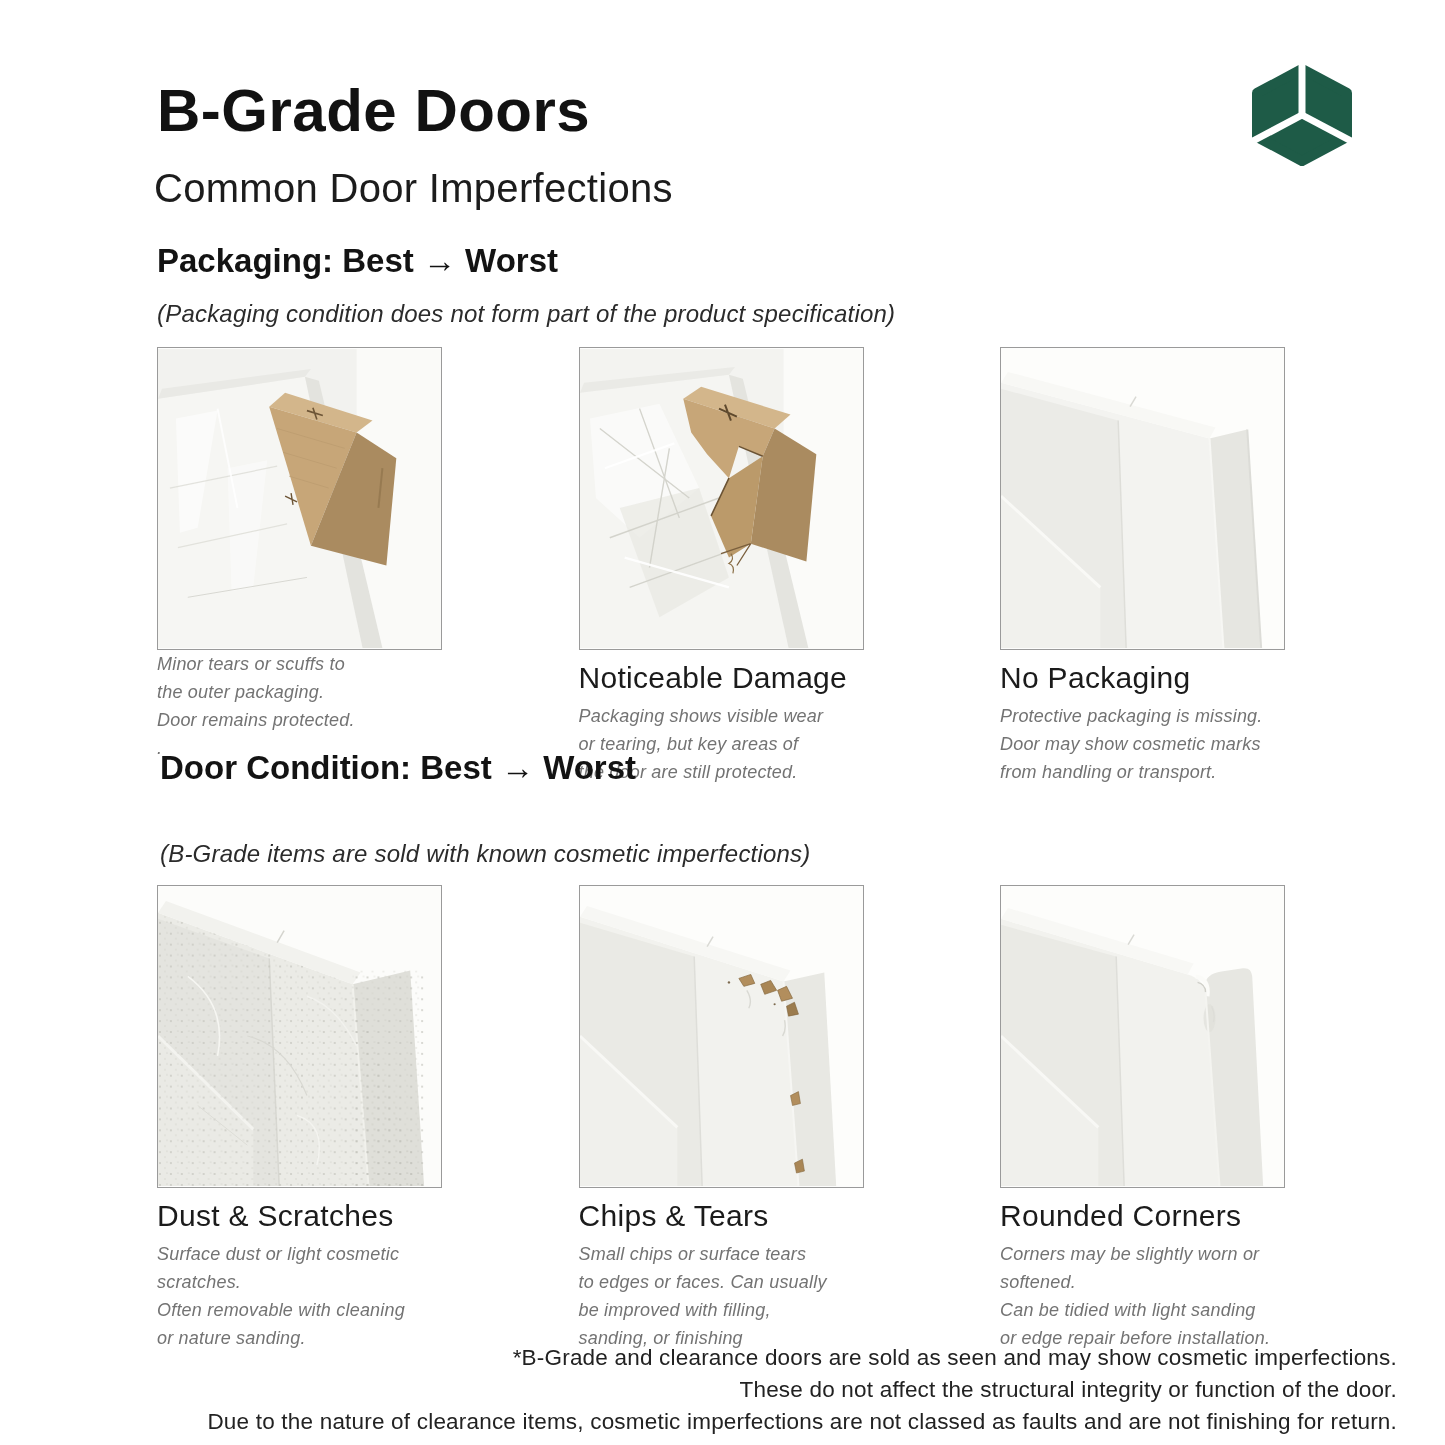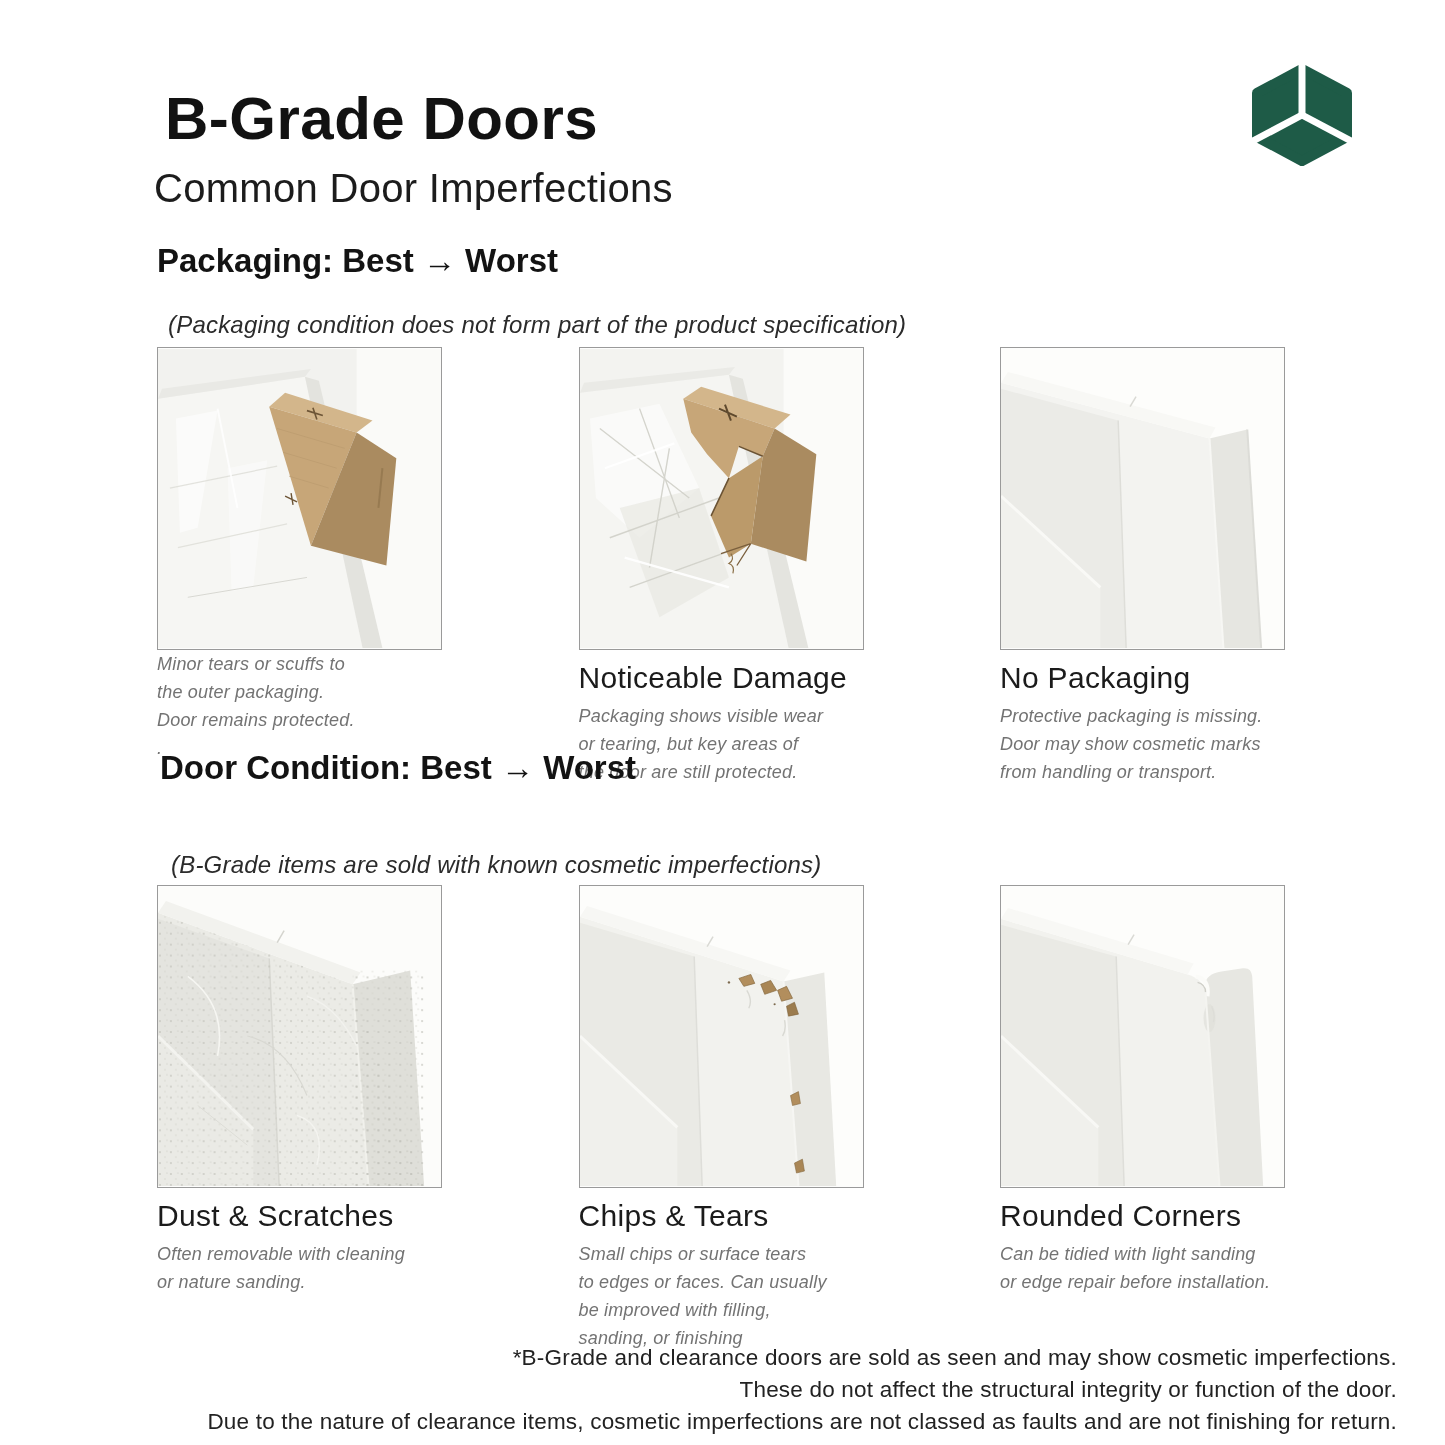--- a/index.html
+++ b/index.html
@@ -1,33 +1,33 @@
 <!DOCTYPE html>
 <html><head>
 <meta charset="utf-8">
 <style>
   html,body{margin:0;padding:0;background:#ffffff;}
   .page{
     position:relative;width:1445px;height:1445px;background:#ffffff;
     font-family:"Liberation Sans", sans-serif;color:#1a1a1a;overflow:hidden;
   }
   .title{
-    position:absolute;left:153px;top:72px;margin:12px;
+    position:absolute;left:153px;top:72px;margin:4px;
     font-size:60px;font-weight:800;letter-spacing:0.5px;color:#121212;
   }
   .logo{position:absolute;left:1247px;top:62px;width:110px;height:104px;}
   .subtitle{
     position:absolute;left:154px;top:166px;margin:0;
     font-size:40px;font-weight:400;color:#1c1c1c;letter-spacing:0.3px;
   }
   .sec-head{position:absolute;margin:0;font-size:33px;color:#131313;}
   .sec-head .strong{font-weight:800;}
   .sec-head .rest{font-weight:700;}
   .sec-note{
-    position:absolute;margin:11px;font-style:italic;font-size:24px;color:#2b2b2b;
+    position:absolute;margin:0;font-style:italic;font-size:24px;color:#2b2b2b;
     letter-spacing:0.2px;
   }
   .row{
     position:absolute;left:157px;width:1128px;
     display:flex;justify-content:space-between;
   }
   .card{width:285px;}
   .photo{
     width:283px;height:301px;border:1px solid #9a9a9a;background:#fdfdfc;
   }
@@ -186,20 +186,21 @@
           <polygon points="0,26 196,98 268,301 212,301 0,301" fill="url(#dots4)" opacity="0.9"></polygon>
           <rect x="196" y="84" width="72" height="217" fill="url(#dots4)" opacity="0.9"></rect>
           <path d="M30,90 Q70,120 60,170" stroke="#f6f6f2" fill="none" stroke-width="1.6"></path>
           <path d="M90,150 Q130,160 150,210" stroke="#d8d8d2" fill="none" stroke-width="1.2"></path>
           <path d="M140,230 Q170,240 160,280" stroke="#f4f4f0" fill="none" stroke-width="1.4"></path>
           <path d="M40,220 L90,260" stroke="#ddddd7" fill="none" stroke-width="1"></path>
           <path d="M150,110 Q180,120 200,160" stroke="#f2f2ee" fill="none" stroke-width="1.4"></path>
         </svg>
       </div>
       <h4>Dust &amp; Scratches</h4>
+      <div class="line">Surface dust or light cosmetic scratches.</div>
       <div class="line">Often removable with cleaning</div>
       <div class="line">or nature sanding.</div>
 
     </div>
 
     <div class="card">
       <div class="photo">
         <svg viewBox="0 0 285 301">
           <rect width="285" height="301" fill="#fdfdfb"></rect>
           <polygon points="0,30 205,95 220,301 0,301" fill="#f2f2ee"></polygon>
@@ -242,20 +243,21 @@
           <line x1="128" y1="58" x2="134" y2="48" stroke="#d9d9d4" stroke-width="1.5"></line>
           <path d="M206,104 C204,92 210,87 222,85 L242,82 C250,81 252,84 253,90 L264,301 L220,301 Z" fill="#e7e7e2"></path>
           <path d="M196,90 Q210,92 208,110" stroke="#fbfbf8" stroke-width="4" fill="none"></path>
           <path d="M198,96 q8,2 8,10" stroke="#cfcfc8" stroke-width="1.4" fill="none"></path>
           <path d="M212,120 q4,8 2,16" stroke="#d8d8d2" stroke-width="1.4" fill="none"></path>
           <ellipse cx="210" cy="132" rx="6" ry="14" fill="#e0e0da" opacity="0.7"></ellipse>
           <path d="M206,106 L220,301" stroke="#f4f4f0" stroke-width="2" fill="none"></path>
         </svg>
       </div>
       <h4>Rounded Corners</h4>
+      <div class="line">Corners may be slightly worn or softened.</div>
       <div class="line">Can be tidied with light sanding</div>
       <div class="line">or edge repair before installation.</div>
 
     </div>
   </div>
 
   <div class="footer">
     <div class="fline">*B-Grade and clearance doors are sold as seen and may show cosmetic imperfections.</div>
     <div class="fline">These do not affect the structural integrity or function of the door.</div>
     <div class="fline">Due to the nature of clearance items, cosmetic imperfections are not classed as faults and are not finishing for return.</div>

